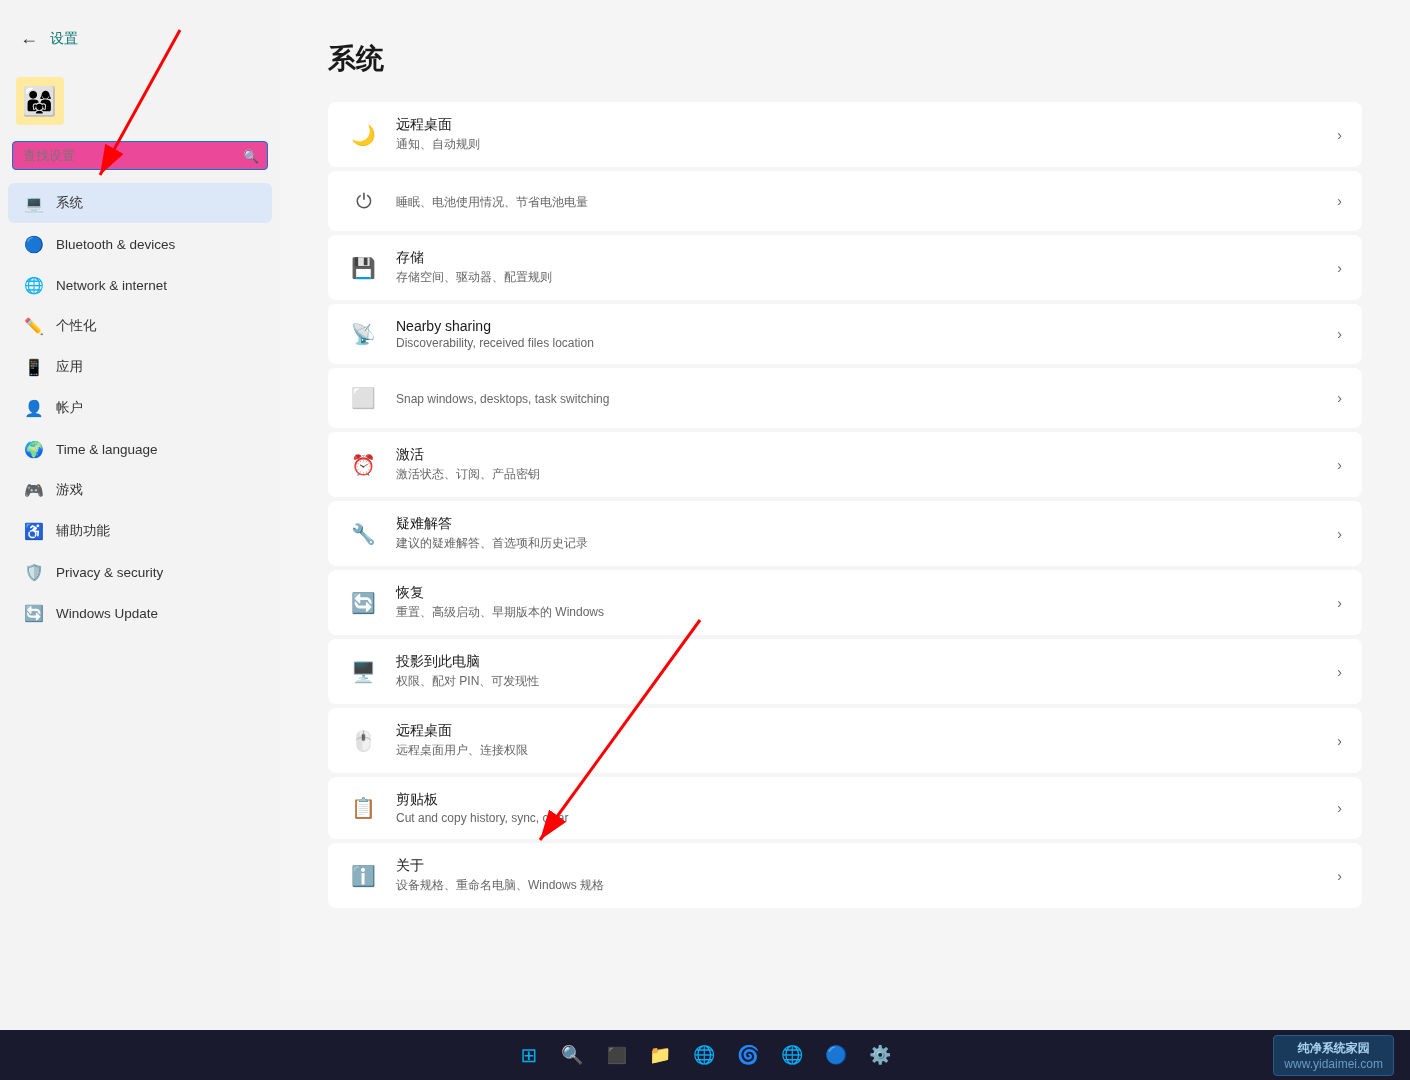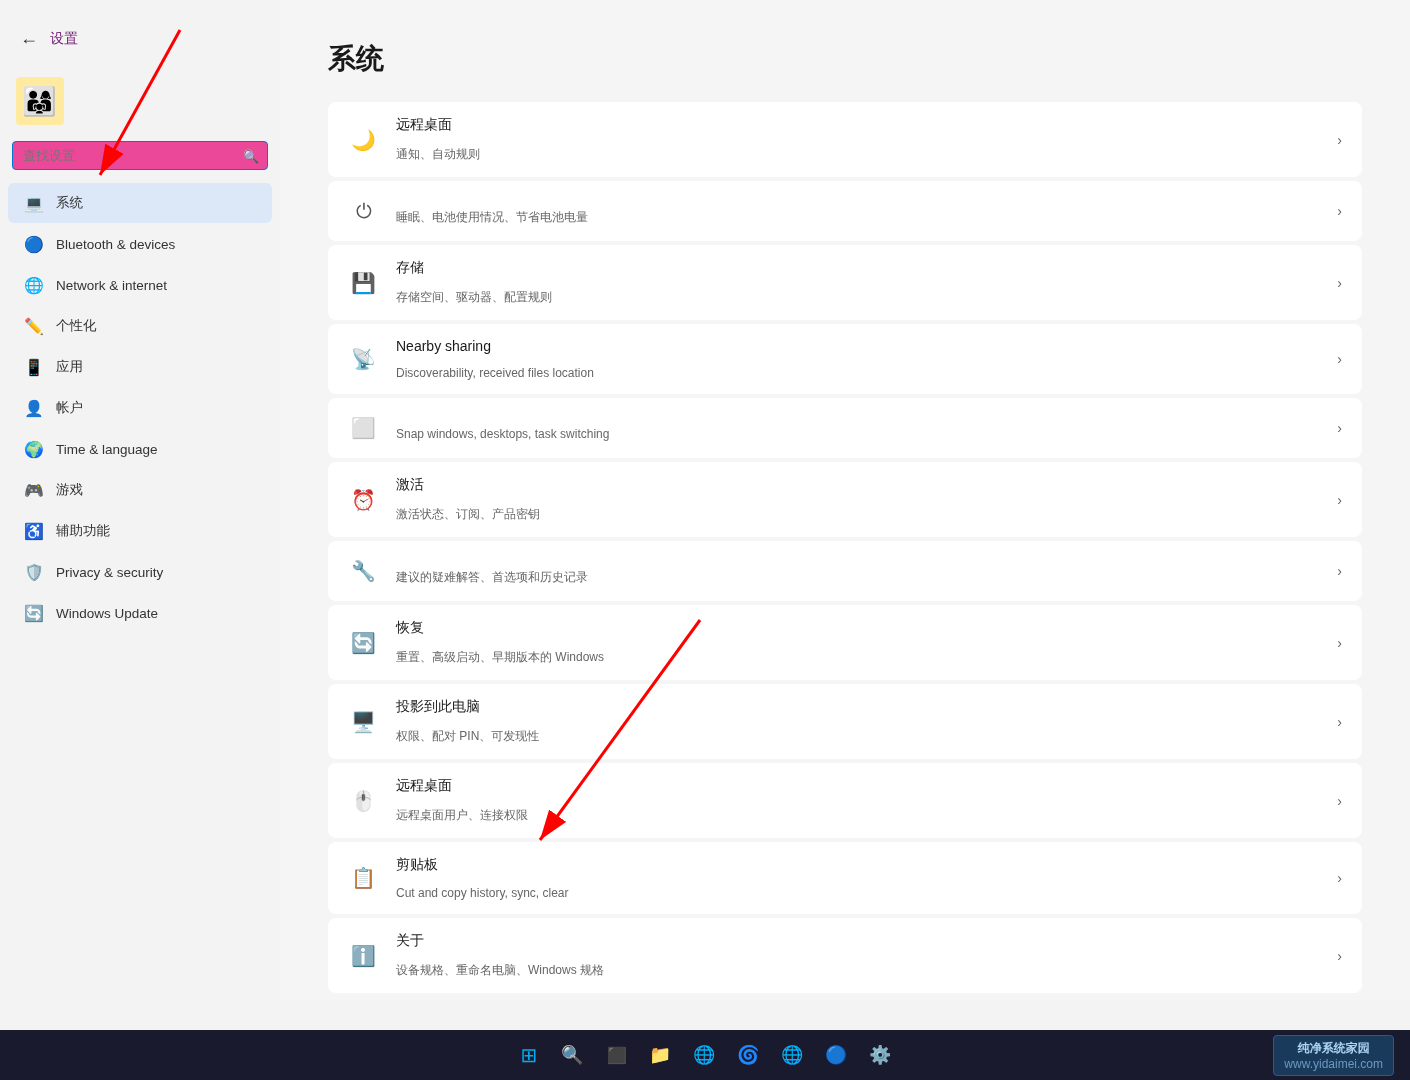--- a/index.html
+++ b/index.html
@@ -19,21 +19,21 @@
       display: flex;
       align-items: center;
       gap: 8px;
       padding: 8px 16px 16px 16px;
     }
     .back-btn {
       background: none; border: none; cursor: pointer;
       font-size: 18px; color: #333; padding: 4px;
     }
     .sidebar-title {
-      font-size: 14px; color: #701a75; font-weight: 400;
+      font-size: 14px; color: #0f766e; font-weight: 400;
     }
     .avatar {
       width: 48px; height: 48px;
       margin: 8px 16px 16px 16px;
       border-radius: 4px;
       overflow: hidden;
       background: #ffeaa0;
       display: flex; align-items: center; justify-content: center;
       font-size: 28px;
     }
@@ -104,21 +104,21 @@
     }
     .item-icon {
       width: 32px; height: 32px;
       display: flex; align-items: center; justify-content: center;
       font-size: 20px;
       flex-shrink: 0;
       color: #555;
     }
     .item-text { flex: 1; }
     .item-title { font-size: 14px; font-weight: 500; color: #1a1a1a; }
-    .item-desc { font-size: 12px; color: #666; margin-top: 12px; }
+    .item-desc { font-size: 12px; color: #666; margin-top: 2px; }
     .item-chevron { color: #666; font-size: 14px; }
 
     
     .taskbar {
       position: fixed;
       bottom: 0; left: 0; right: 0;
       height: 50px;
       background: #1a1a2e;
       display: flex;
       align-items: center;
@@ -267,20 +267,21 @@
     <div class="item-icon">⏰</div>
     <div class="item-text">
       <div class="item-title">激活</div>
       <div class="item-desc">激活状态、订阅、产品密钥</div>
     </div>
     <div class="item-chevron">›</div>
   </div>
       <div class="settings-item">
     <div class="item-icon">🔧</div>
     <div class="item-text">
+      <div class="item-title">疑难解答</div>
       <div class="item-desc">建议的疑难解答、首选项和历史记录</div>
     </div>
     <div class="item-chevron">›</div>
   </div>
       <div class="settings-item">
     <div class="item-icon">🔄</div>
     <div class="item-text">
       <div class="item-title">恢复</div>
       <div class="item-desc">重置、高级启动、早期版本的 Windows</div>
     </div>

